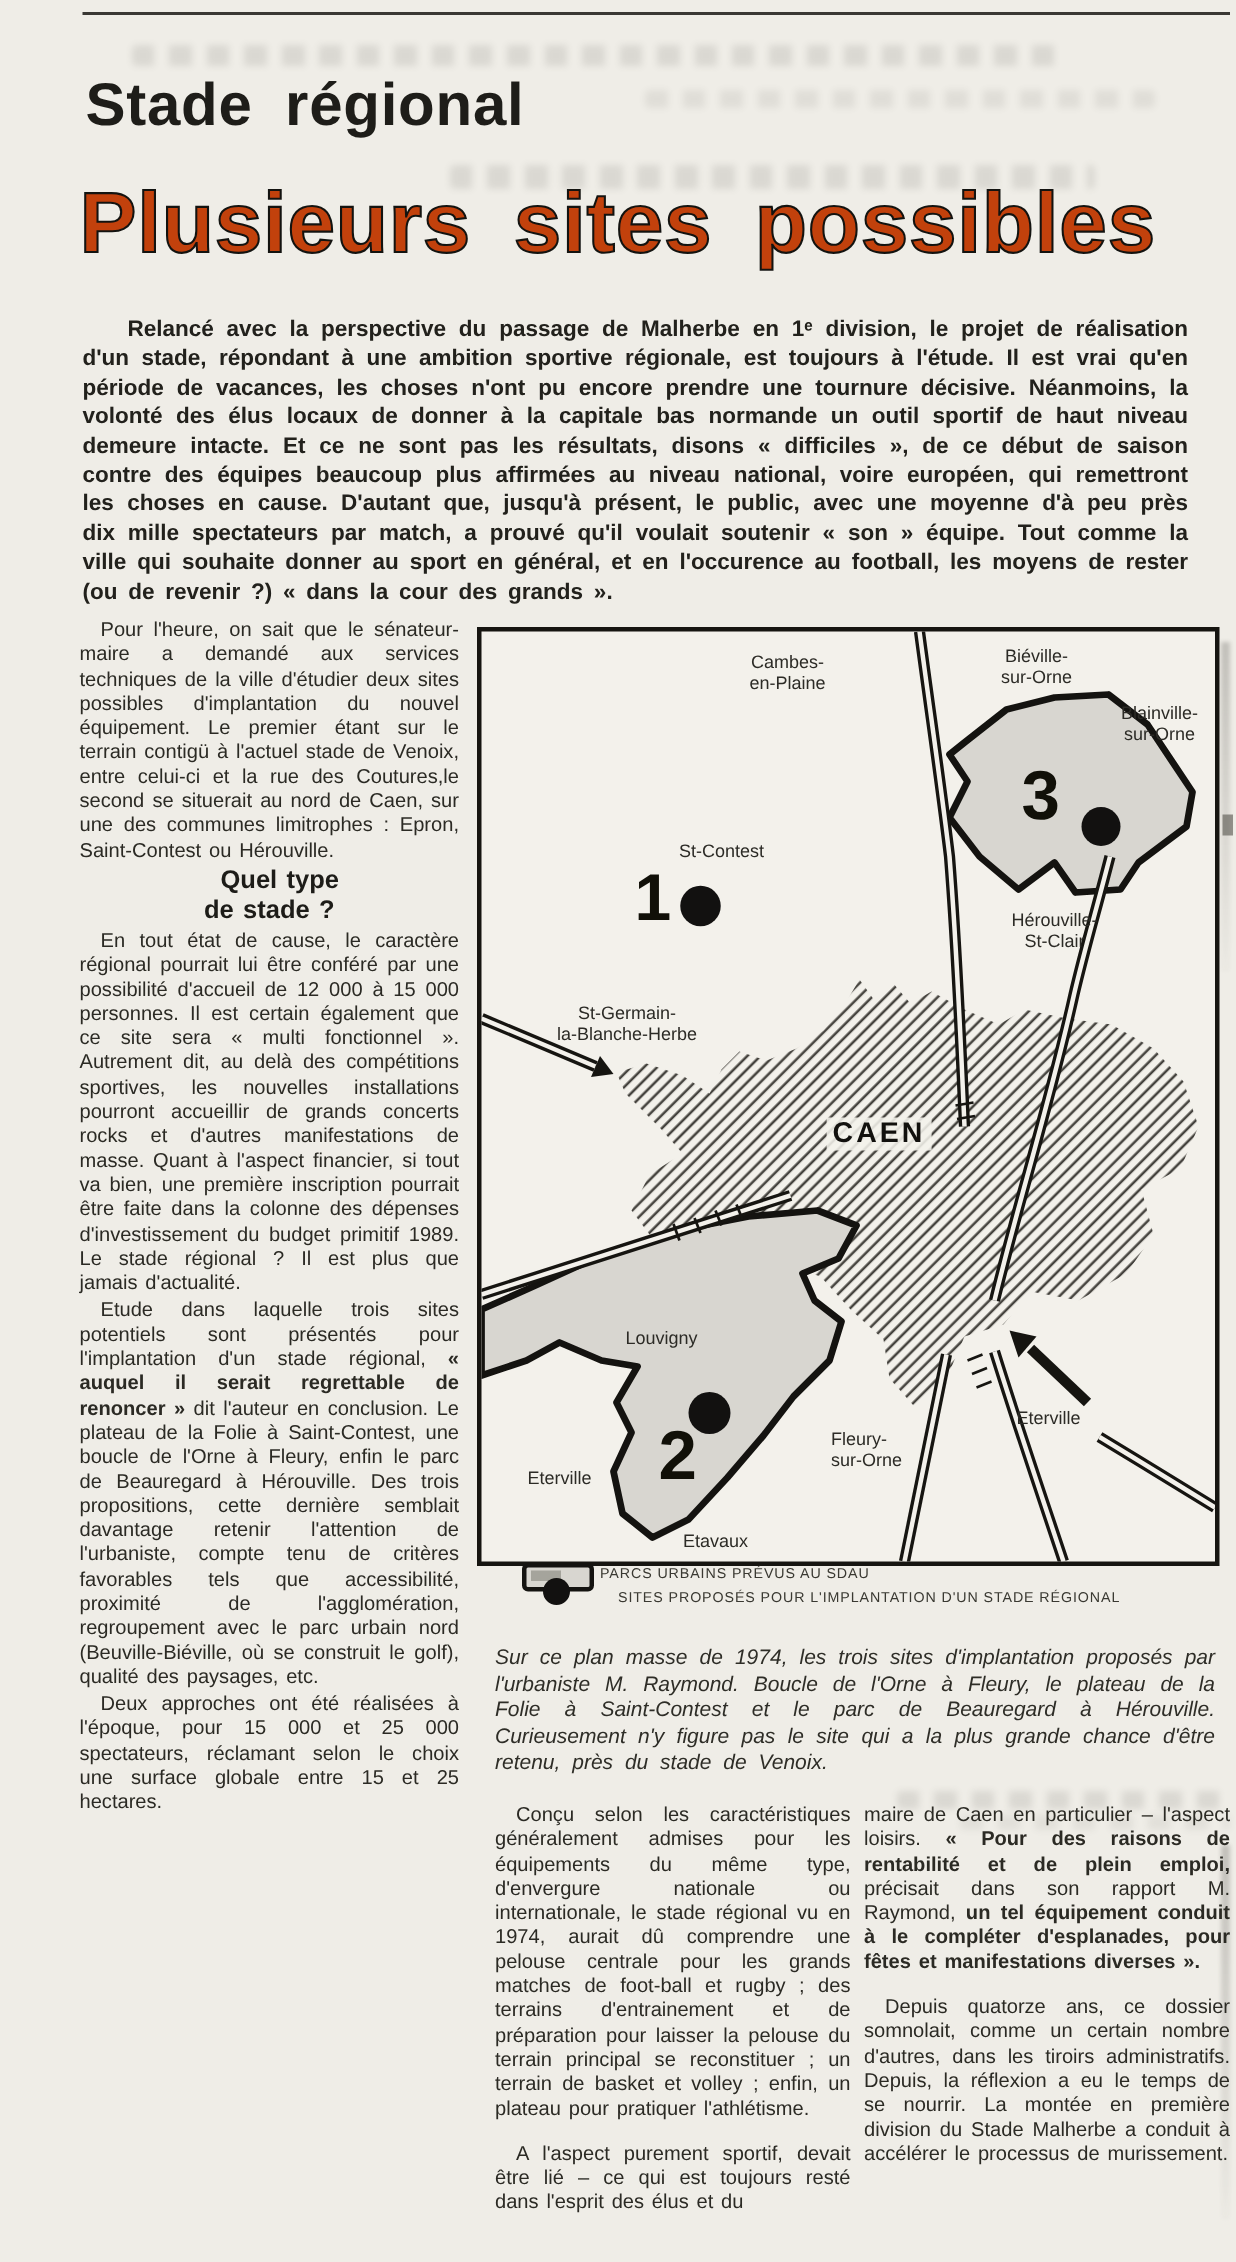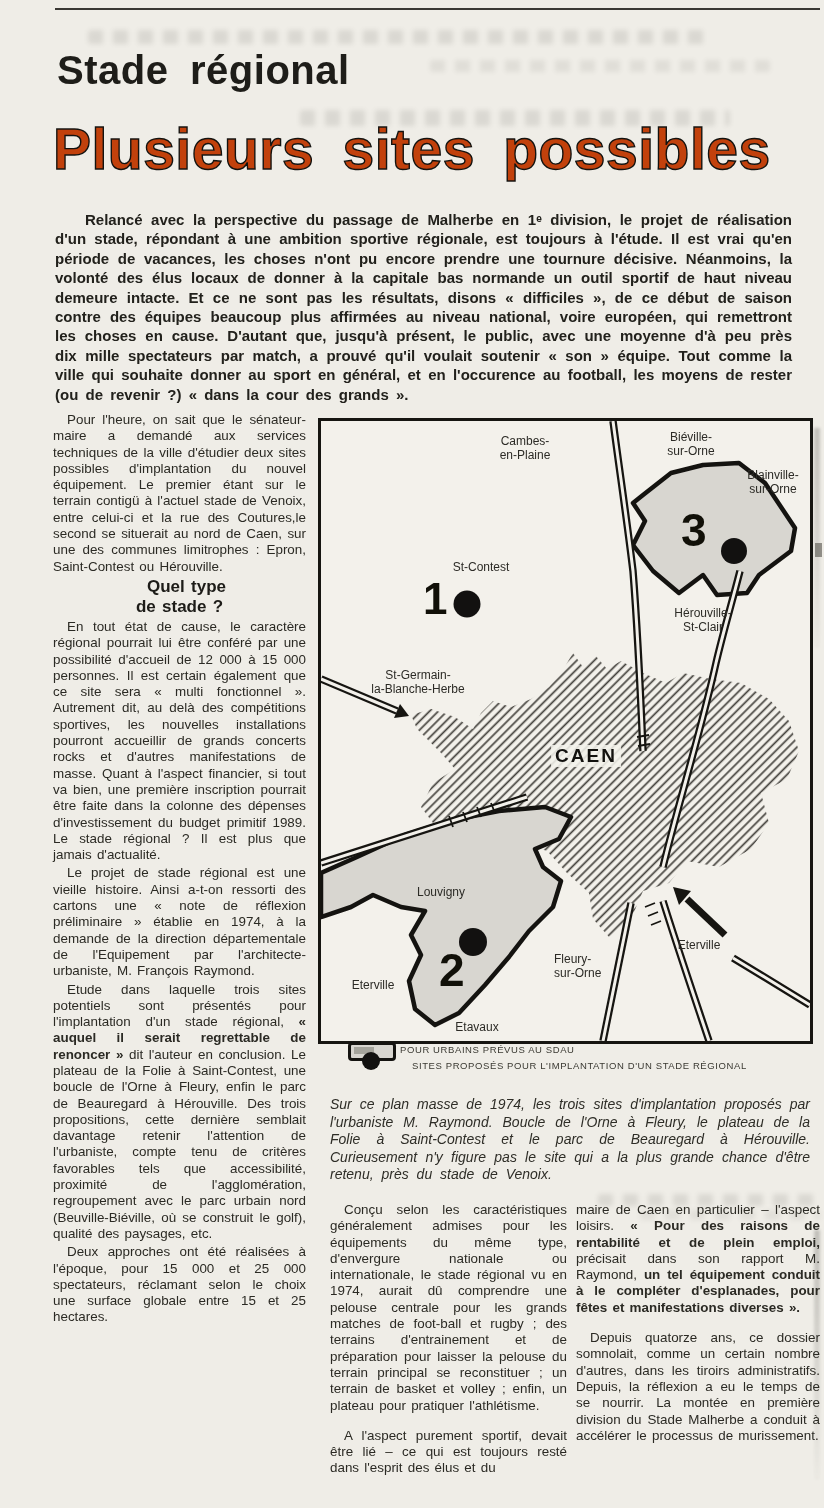--- a/index.html
+++ b/index.html
@@ -63,21 +63,20 @@
 <div class="abs top-rule"></div>
 <div class="abs kicker">Stade régional</div>
 <div class="abs headline">Plusieurs sites possibles</div>
 <div class="abs lead">Relancé avec la perspective du passage de Malherbe en 1ᵉ division, le projet de réalisation d'un stade, répondant à une ambition sportive régionale, est toujours à l'étude. Il est vrai qu'en période de vacances, les choses n'ont pu encore prendre une tournure décisive. Néanmoins, la volonté des élus locaux de donner à la capitale bas normande un outil sportif de haut niveau demeure intacte. Et ce ne sont pas les résultats, disons « difficiles », de ce début de saison contre des équipes beaucoup plus affirmées au niveau national, voire européen, qui remettront les choses en cause. D'autant que, jusqu'à présent, le public, avec une moyenne d'à peu près dix mille spectateurs par match, a prouvé qu'il voulait soutenir « son » équipe. Tout comme la ville qui souhaite donner au sport en général, et en l'occurence au football, les moyens de rester (ou de revenir ?) « dans la cour des grands ».</div>
 
 <div class="abs body-col left-col">
   <p>Pour l'heure, on sait que le sénateur-maire a demandé aux services techniques de la ville d'étudier deux sites possibles d'implantation du nouvel équipement. Le premier étant sur le terrain contigü à l'actuel stade de Venoix, entre celui-ci et la rue des Coutures,le second se situerait au nord de Caen, sur une des communes limitrophes : Epron, Saint-Contest ou Hérouville.</p>
   <p class="col-heading">Quel type
 de stade ?</p>
   <p>En tout état de cause, le caractère régional pourrait lui être conféré par une possibilité d'accueil de 12 000 à 15 000 personnes. Il est certain également que ce site sera « multi fonctionnel ». Autrement dit, au delà des compétitions sportives, les nouvelles installations pourront accueillir de grands concerts rocks et d'autres manifestations de masse. Quant à l'aspect financier, si tout va bien, une première inscription pourrait être faite dans la colonne des dépenses d'investissement du budget primitif 1989. Le stade régional ? Il est plus que jamais d'actualité.</p>
-  <p>Le projet de stade régional est une vieille histoire. Ainsi a-t-on ressorti des cartons une « note de réflexion préliminaire » établie en 1974, à la demande de la direction départementale de l'Equipement par l'architecte-urbaniste, M. François Raymond.</p>
   <p><span>Etude dans laquelle trois sites potentiels sont présentés pour l'implantation d'un stade régional, </span><span class="b">« auquel il serait regrettable de renoncer »</span><span> dit l'auteur en conclusion. Le plateau de la Folie à Saint-Contest, une boucle de l'Orne à Fleury, enfin le parc de Beauregard à Hérouville. Des trois propositions, cette dernière semblait davantage retenir l'attention de l'urbaniste, compte tenu de critères favorables tels que accessibilité, proximité de l'agglomération, regroupement avec le parc urbain nord (Beuville-Biéville, où se construit le golf), qualité des paysages, etc.</span></p>
   <p>Deux approches ont été réalisées à l'époque, pour 15 000 et 25 000 spectateurs, réclamant selon le choix une surface globale entre 15 et 25 hectares.</p>
 </div>
 
 <div class="abs map-box">
   <svg width="489" height="620" viewBox="0 0 489 620" style="position:absolute;left:0;top:0;">
     <defs>
       <pattern id="hatch" width="6.2" height="6.2" patternUnits="userSpaceOnUse" patternTransform="rotate(-45)">
         <rect width="6.2" height="6.2" fill="#f3f1eb"></rect>
         <line x1="0" y1="3" x2="6.2" y2="3" stroke="#45433e" stroke-width="1.7"></line>
@@ -153,21 +152,21 @@
   <div class="map-label" style="left:52px;top:558px;">Eterville</div>
   <div class="map-label" style="left:156px;top:600px;">Etavaux</div>
   <div class="map-label left-align" style="left:233px;top:532px;">Fleury-
 sur-Orne</div>
   <div class="map-label" style="left:378px;top:518px;">Eterville</div>
 </div>
 
 <div class="abs legend-swatch">
     <i></i>
   </div>
-<div class="abs legend-text l1">POUR URBAINS PRÉVUS AU SDAU</div>
+<div class="abs legend-text l1">PARCS URBAINS PRÉVUS AU SDAU</div>
 <div class="abs legend-dot"></div>
 <div class="abs legend-text l2">SITES PROPOSÉS POUR L'IMPLANTATION D'UN STADE RÉGIONAL</div>
 
 <div class="abs caption">Sur ce plan masse de 1974, les trois sites d'implantation proposés par l'urbaniste M. Raymond. Boucle de l'Orne à Fleury, le plateau de la Folie à Saint-Contest et le parc de Beauregard à Hérouville. Curieusement n'y figure pas le site qui a la plus grande chance d'être retenu, près du stade de Venoix.</div>
 
 <div class="abs body-col mid-col">
   <p>Conçu selon les caractéristiques généralement admises pour les équipements du même type, d'envergure nationale ou internationale, le stade régional vu en 1974, aurait dû comprendre une pelouse centrale pour les grands matches de foot-ball et rugby ; des terrains d'entrainement et de préparation pour laisser la pelouse du terrain principal se reconstituer ; un terrain de basket et volley ; enfin, un plateau pour pratiquer l'athlétisme.</p>
   <p>A l'aspect purement sportif, devait être lié – ce qui est toujours resté dans l'esprit des élus et du</p>
 </div>
 

